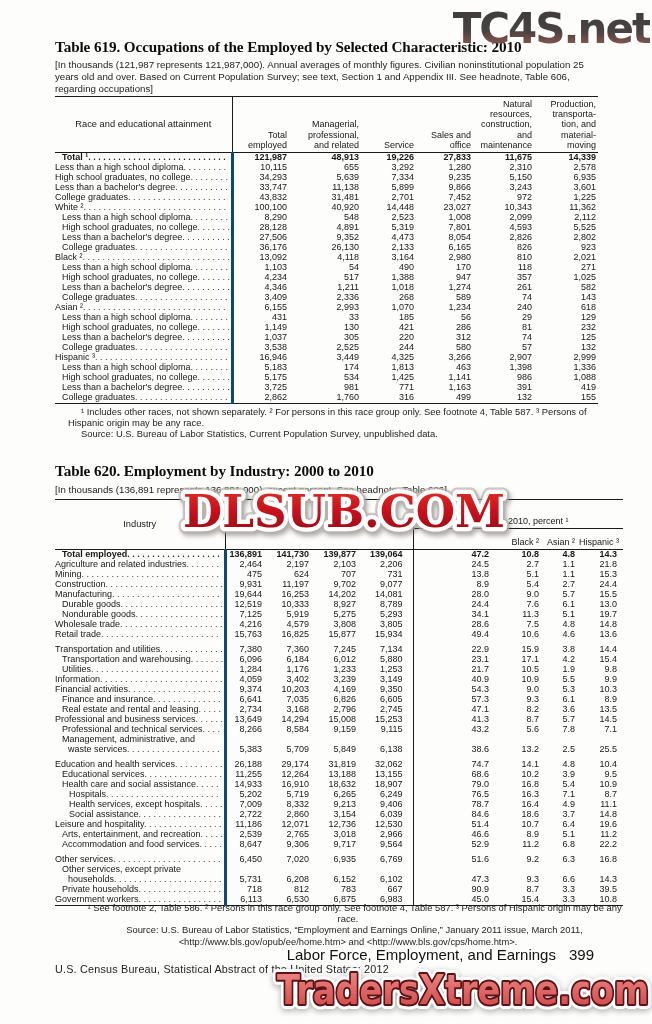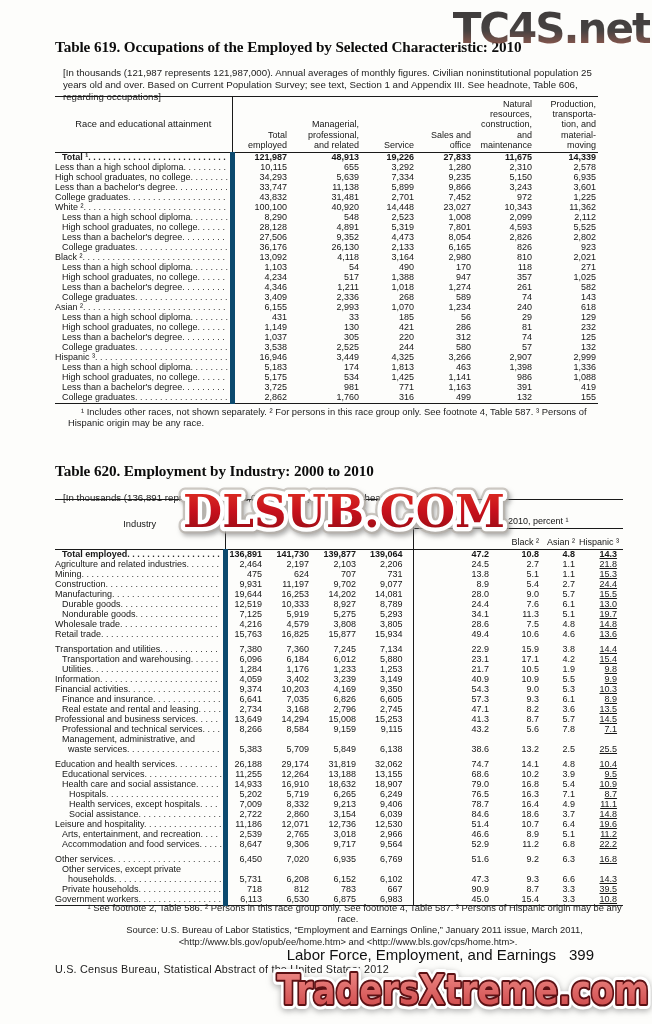--- a/index.html
+++ b/index.html
@@ -2,50 +2,50 @@
 <html><head>
 <meta charset="utf-8">
 <style>
   html,body { margin:0; padding:0; background:#888; }
   .page { position:relative; width:652px; height:1024px; background:#fdfdfb;
           font-family:"Liberation Sans", sans-serif; color:#141414; overflow:hidden;
           margin:0 auto; }
 
   .ttl { position:absolute; left:55px; margin:0; font-family:"Liberation Serif", serif;
          font-weight:700; font-size:15.2px; letter-spacing:-0.1px; color:#0d0d0d; }
-  .headnote { position:absolute; left:55px; margin:8px; font-size:9.7px; line-height:11.9px; color:#1c1c1c; }
+  .headnote { position:absolute; left:55px; margin:0; font-size:9.7px; line-height:11.9px; color:#1c1c1c; }
 
   
   table.dtab { position:absolute; left:55px; border-collapse:collapse; table-layout:fixed;
                border-top:1.4px solid #1a1a1a; border-bottom:1.6px solid #1a1a1a; }
   .dtab th { font-weight:normal; font-size:9px; line-height:10.2px; vertical-align:bottom;
              text-align:right; padding:2px 5px 2px 0; white-space:pre-line;
              border-bottom:1.5px solid #1a1a1a; color:#161616; }
   .dtab th.stub-h { text-align:center; vertical-align:middle; white-space:normal;
                     border-right:1px solid #1a1a1a; padding:0 14px; font-size:9.3px; }
   .dtab td { font-size:9px; line-height:9.9px; padding:0 5px 0 0; vertical-align:bottom; color:#161616; }
-  .dtab td.stub { padding:0; border-right:5px solid #0c4a6e; }
+  .dtab td.stub { padding:0; border-right:3px solid #0c4a6e; }
   .num { text-align:right; }
   tr.b td { font-weight:bold; }
 
   .t619 { top:96px; width:543px; }
   .t619 thead tr { height:55px; }
   .t619 td:last-child, .t619 th:last-child { padding-right:2px; }
 
   .t620 { top:499px; width:568px; }
   .t620 thead tr.r1 th { height:26px; }
   .t620 thead tr.r2 th { height:16px; }
   .t620 th.spanner { border-bottom:1px solid #1a1a1a; text-align:center;
                      padding:0 0 2px 40px; vertical-align:bottom; }
   .t620 th.div { border-right:1px solid #1a1a1a; }
   .t620 th.pct { padding-right:4px; }
   .t620 tbody td:nth-child(5) { border-right:1px solid #1a1a1a; }
   .t620 tbody td:nth-child(n+2):nth-child(-n+5) { padding-right:10px; }
   .t620 tbody td:nth-child(n+6) { padding-right:4px; }
-  .t620 tbody td:nth-child(9)  { padding-right:6px;text-decoration:underline; }
+  .t620 tbody td:nth-child(9)  { padding-right:6px; }
   .t620 tr.gap td { padding-top:5px; }
 
   .clip { overflow:hidden; max-height:10px; }
   .clip.l2 { max-height:20px; }
   .clip.ind0 { padding-left:6px;  text-indent:-6px; }
   .clip.ind1 { padding-left:13px; text-indent:-6px; }
   .clip.ind2 { padding-left:20px; text-indent:-6px; }
   .lbl { white-space:pre-line; }
   .dots::after { color:#2a2a2a;
     content:". . . . . . . . . . . . . . . . . . . . . . . . . . . . . . . . . . . . . . . . . . . . . . . . . . . . . . . . . . . . . . . . . . . . . . . . . . . . . . . ."; }
@@ -387,20 +387,21 @@
           <td class="num">316</td>
           <td class="num">499</td>
           <td class="num">132</td>
           <td class="num">155</td>
         </tr>
       </tbody>
   </table>
 
   <div class="fnblock" style="top:406px; width:543px;">
     <p class="fn">¹ Includes other races, not shown separately. ² For persons in this race group only. See footnote 4, Table 587. ³ Persons of Hispanic origin may be any race.</p>
+    <p class="fn">Source: U.S. Bureau of Labor Statistics, Current Population Survey, unpublished data.</p>
   </div>
 
   <h1 class="ttl" style="top:462px;">Table 620. Employment by Industry: 2000 to 2010</h1>
   <p class="headnote" style="top:484px; width:580px;">[In thousands (136,891 represents 136,891,000), except percent. See headnote, Table 606]</p>
 
   <table class="dtab t620">
     <colgroup>
       <col style="width:170px">
       <col style="width:47px">
         <col style="width:47px">

